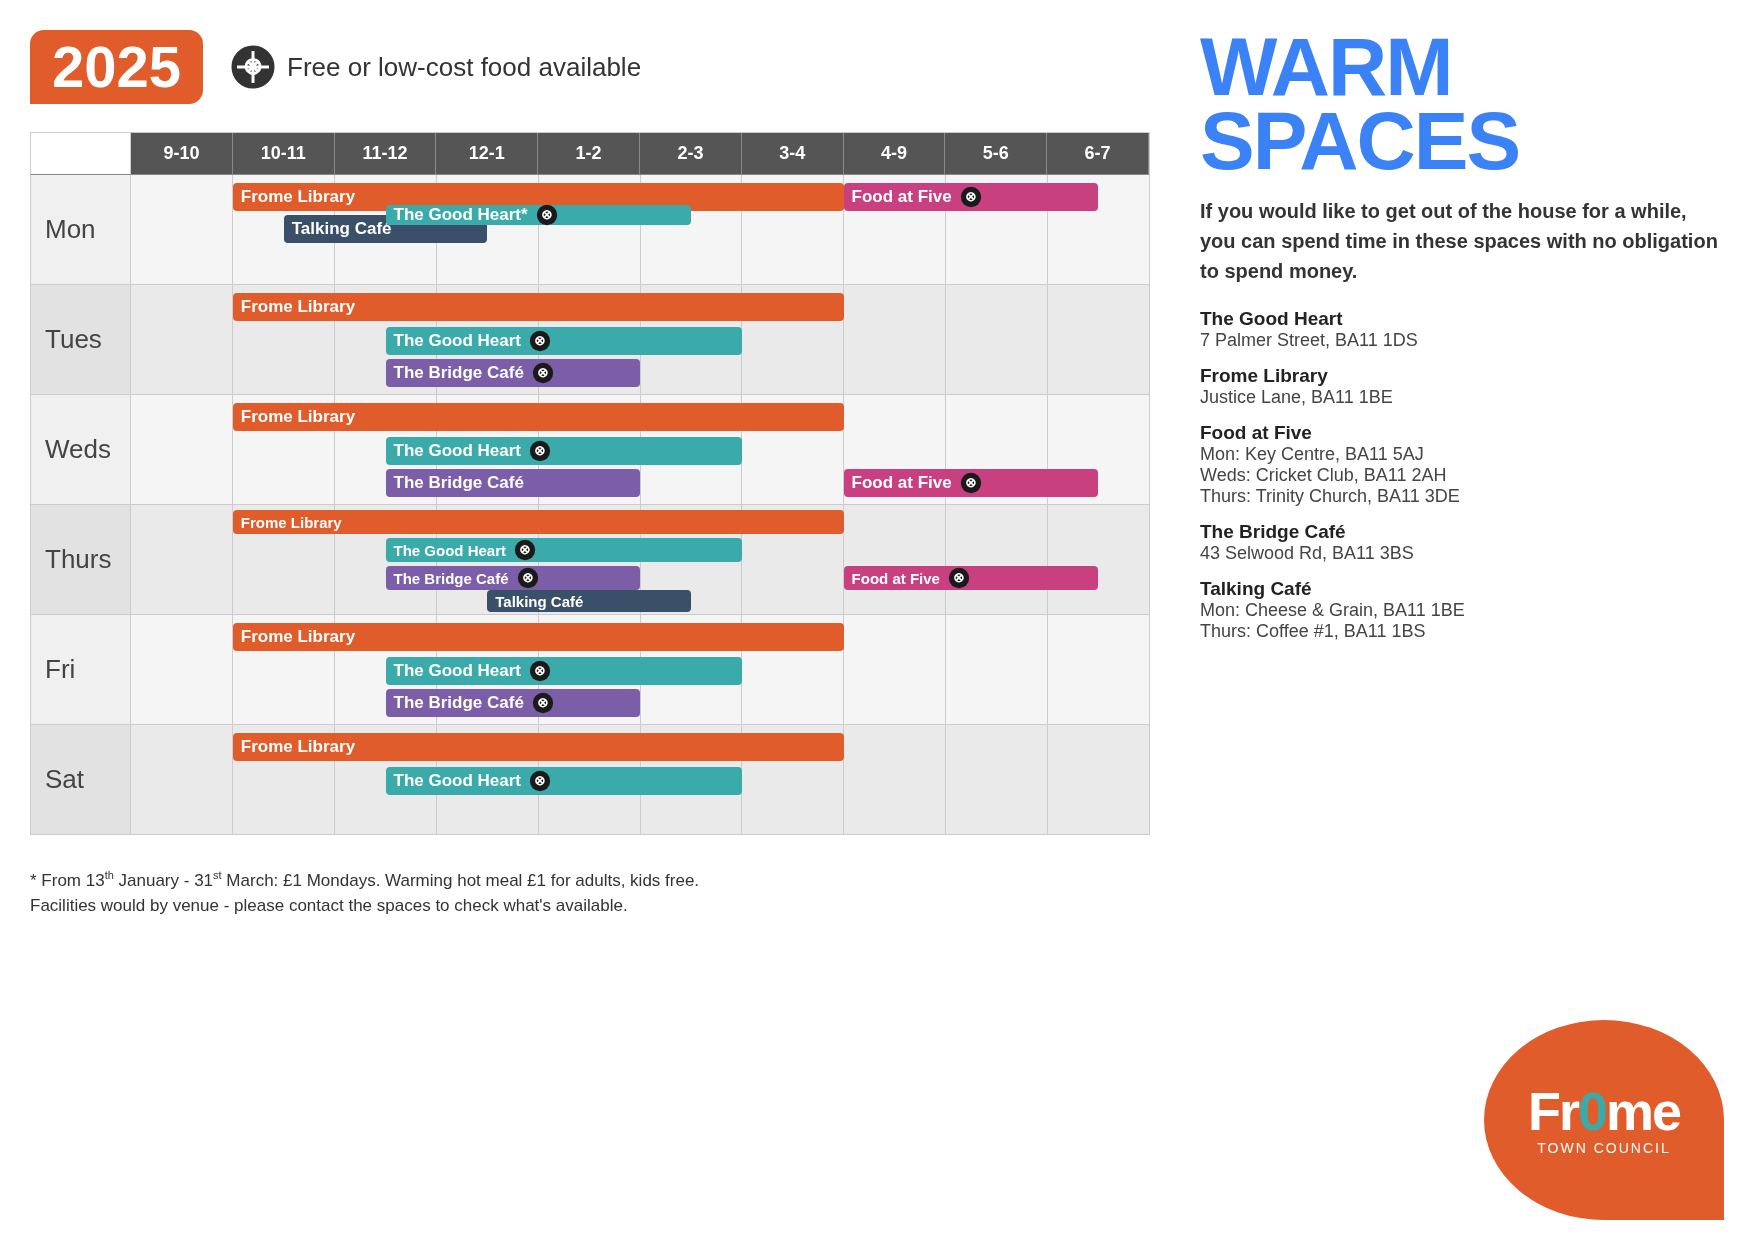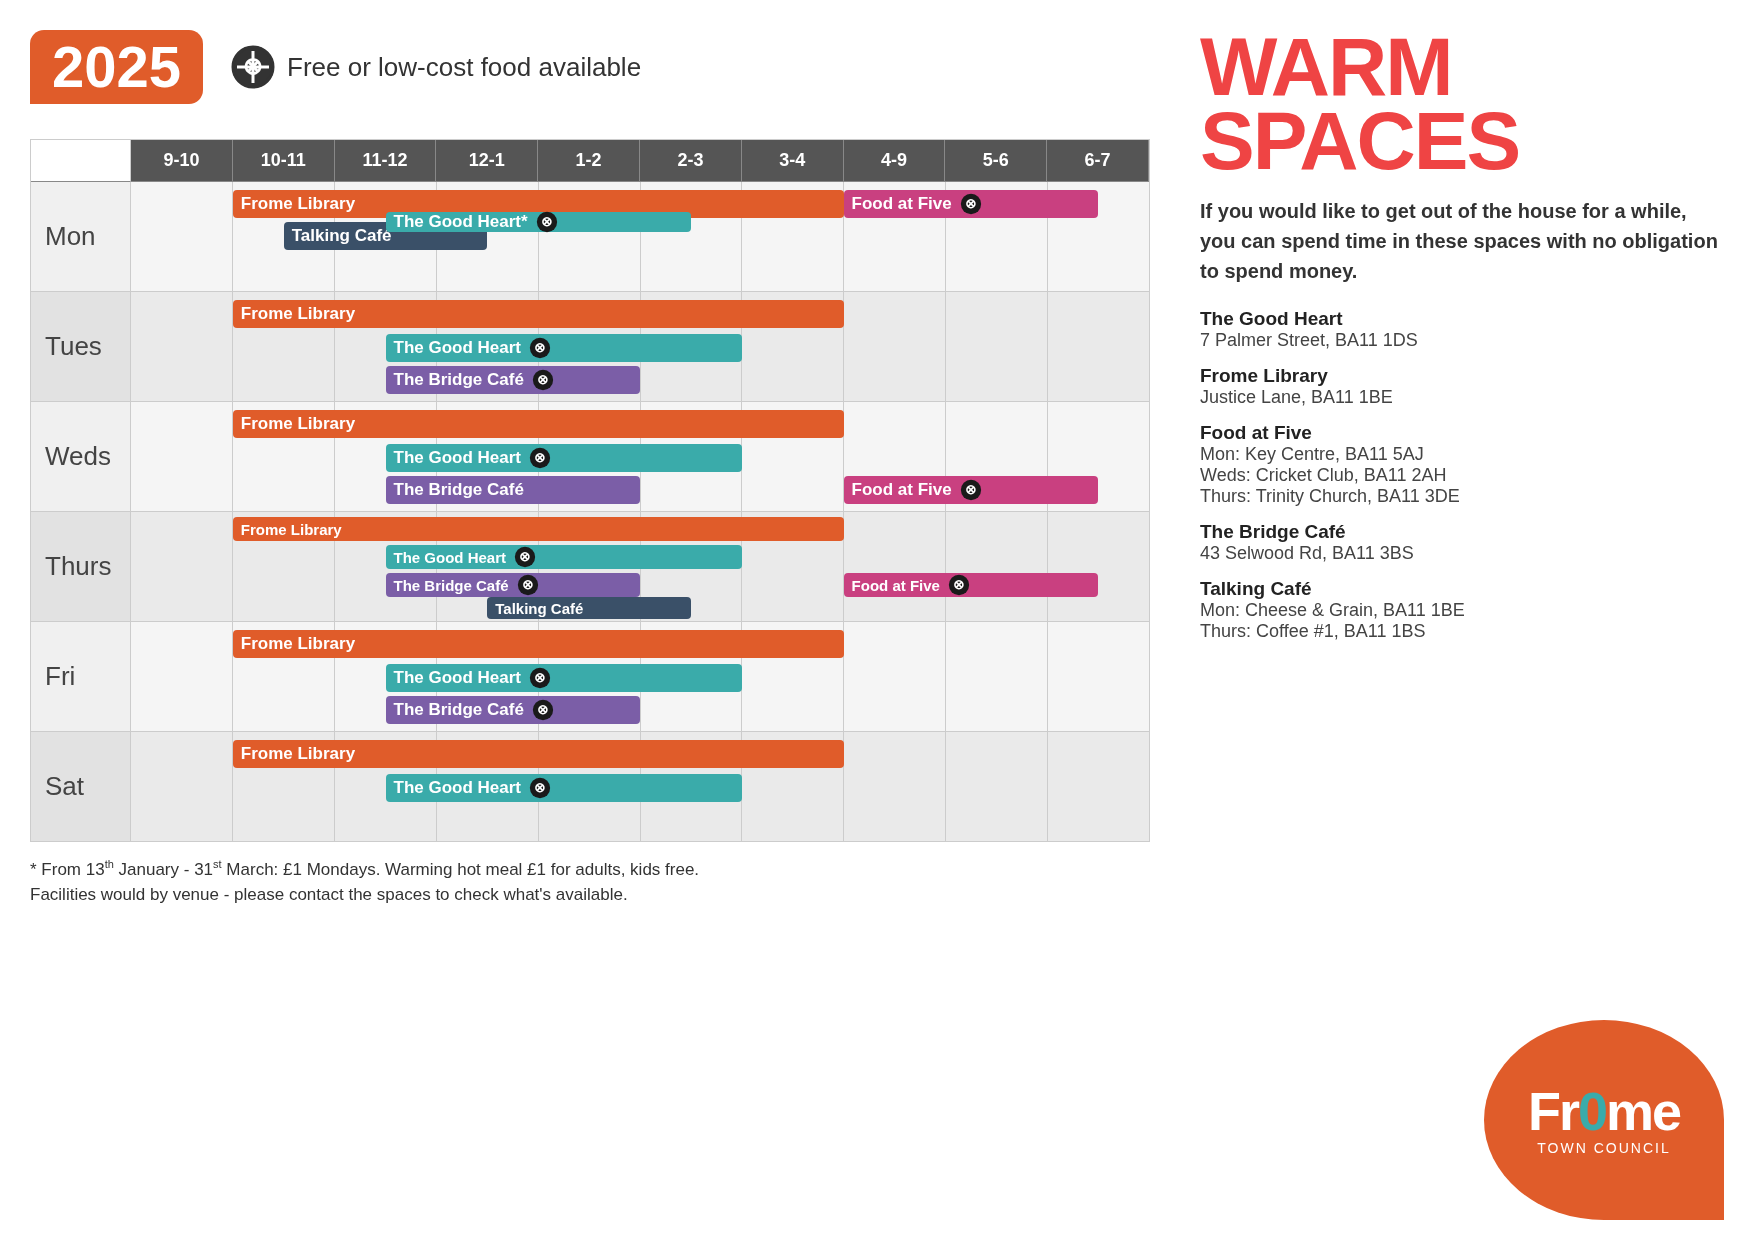--- a/index.html
+++ b/index.html
@@ -19,21 +19,21 @@
       padding: 30px 30px 20px 30px;
       display: flex;
       flex-direction: column;
       position: relative;
     }
 
     
     .header {
       display: flex;
       align-items: center;
-      margin-bottom: 35px;
+      margin-bottom: 28px;
     }
 
     .year-badge {
       background: #e05c2a;
       color: #fff;
       font-size: 58px;
       font-weight: 900;
       border-radius: 14px 14px 14px 0;
       padding: 8px 22px;
       margin-right: 28px;
@@ -129,41 +129,41 @@
       align-items: center;
       justify-content: center;
       width: 26px;
       height: 26px;
       margin-left: 6px;
       flex-shrink: 0;
     }
 
     
     .footer-note {
-      margin-top: 14px;
+      margin-top: 32px;
       font-size: 17px;
       color: #333;
       line-height: 1.5;
     }
     .footer-note sup { font-size: 11px; }
 
     
     .right-panel {
       width: 574px;
       background: #fff;
       padding: 30px 30px 20px 20px;
       display: flex;
       flex-direction: column;
       position: relative;
     }
 
     .warm-spaces-title {
       font-size: 82px;
       font-weight: 900;
-      color: #ef4444;
+      color: #3b82f6;
       line-height: 0.9;
       margin-bottom: 18px;
       text-transform: uppercase;
       letter-spacing: -2px;
     }
 
     .right-description {
       font-size: 20px;
       color: #333;
       line-height: 1.5;

